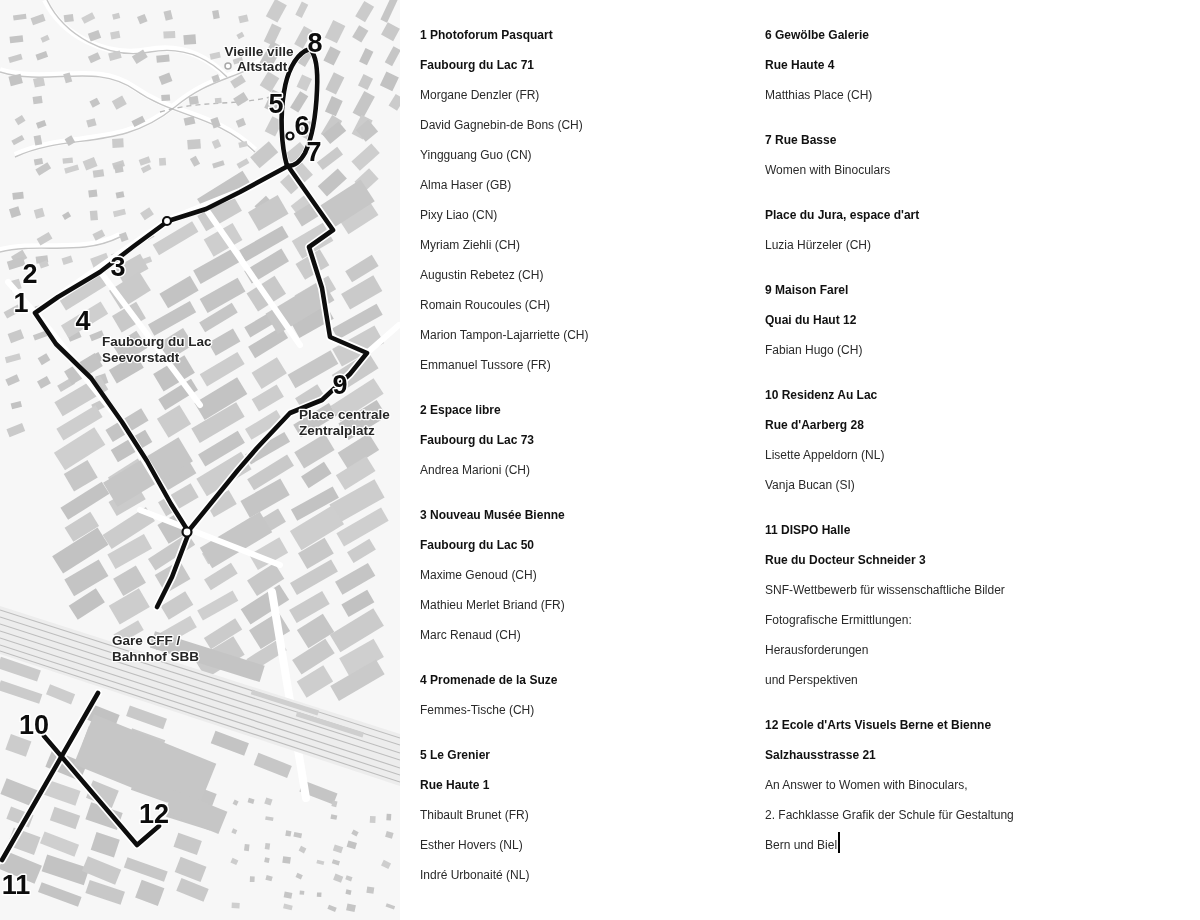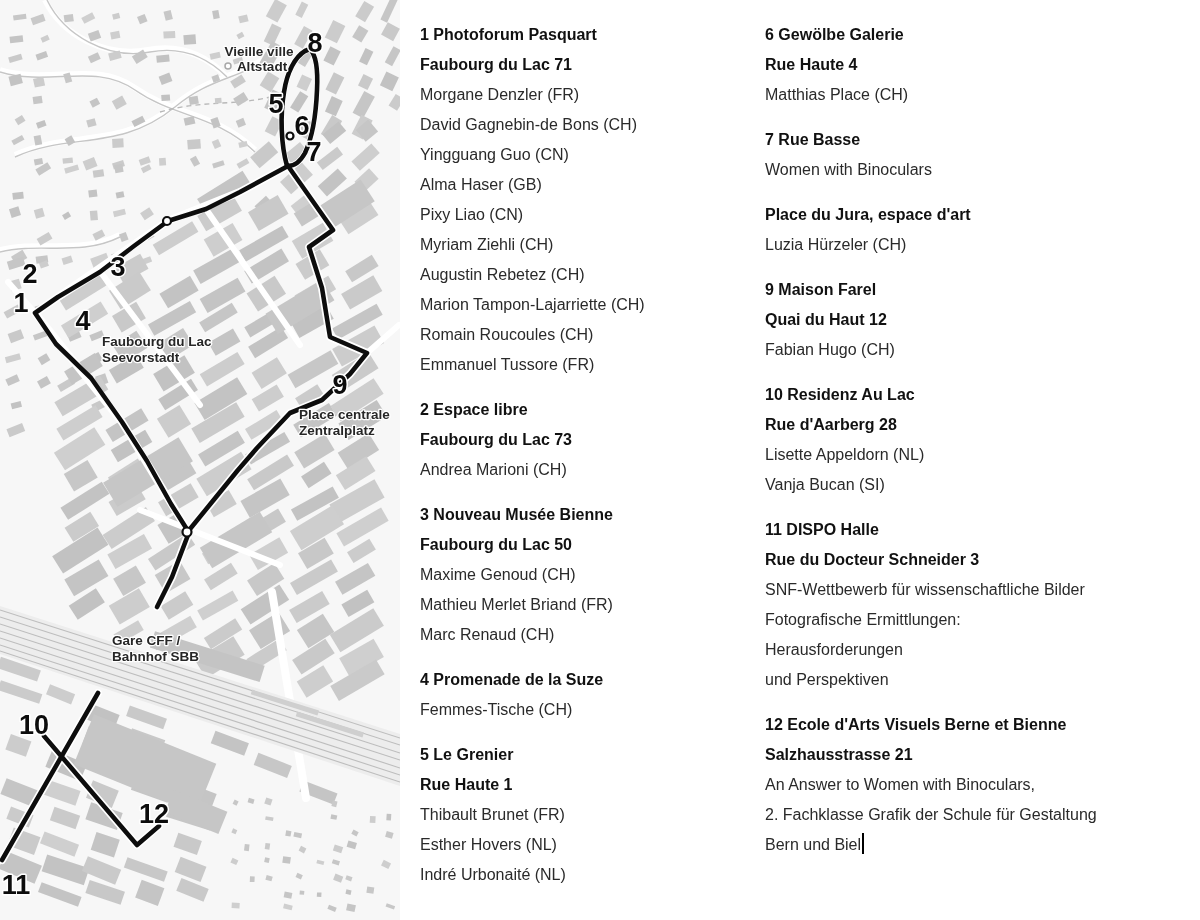--- a/index.html
+++ b/index.html
@@ -22,21 +22,21 @@
   .mlabel.ctr{text-anchor:middle;}
   .route{fill:none;stroke:#0d0d0d;stroke-width:4.6;stroke-linejoin:round;stroke-linecap:round;}
   .route-node{fill:#ffffff;stroke:#0d0d0d;stroke-width:2.2;}
   .street{fill:none;stroke:#ffffff;stroke-width:8;stroke-linejoin:round;stroke-linecap:round;}
   .street.thin{stroke-width:6;}
   .hillroad{fill:none;stroke:#c6c6c6;stroke-width:1.4;}
   .hillroad.wide{stroke:#ffffff;stroke-width:6;}
   .raillines{stroke:#bdbdbd;stroke-width:1.1;}
   
   .col{
-    position:absolute;top:20px;font-size:16px;line-height:30px;white-space:nowrap;
+    position:absolute;top:20px;font-size:12px;line-height:30px;white-space:nowrap;
     color:#262626;
   }
   .col1{left:420px;width:340px;}
   .col2{left:765px;width:435px;}
   .venue{margin:0 0 15px 0;}
   .vtitle{font-weight:bold;color:#111111;}
   .vline{color:#2a2a2a;}
   .cursor{
     display:inline-block;width:2px;height:21px;background:#000000;
     vertical-align:-4px;margin-left:1px;
@@ -481,22 +481,22 @@
       <div class="venue">
         <div class="vtitle">1 Photoforum Pasquart</div>
         <div class="vtitle">Faubourg du Lac 71</div>
         <div class="vline">Morgane Denzler (FR)</div>
         <div class="vline">David Gagnebin-de Bons (CH)</div>
         <div class="vline">Yingguang Guo (CN)</div>
         <div class="vline">Alma Haser (GB)</div>
         <div class="vline">Pixy Liao (CN)</div>
         <div class="vline">Myriam Ziehli (CH)</div>
         <div class="vline">Augustin Rebetez (CH)</div>
+        <div class="vline">Romain Roucoules (CH)</div>
         <div class="vline">Marion Tampon-Lajarriette (CH)</div>
-        <div class="vline">Romain Roucoules (CH)</div>
         <div class="vline">Emmanuel Tussore (FR)</div>
       </div>
       <div class="venue">
         <div class="vtitle">2 Espace libre</div>
         <div class="vtitle">Faubourg du Lac 73</div>
         <div class="vline">Andrea Marioni (CH)</div>
       </div>
       <div class="venue">
         <div class="vtitle">3 Nouveau Musée Bienne</div>
         <div class="vtitle">Faubourg du Lac 50</div>

